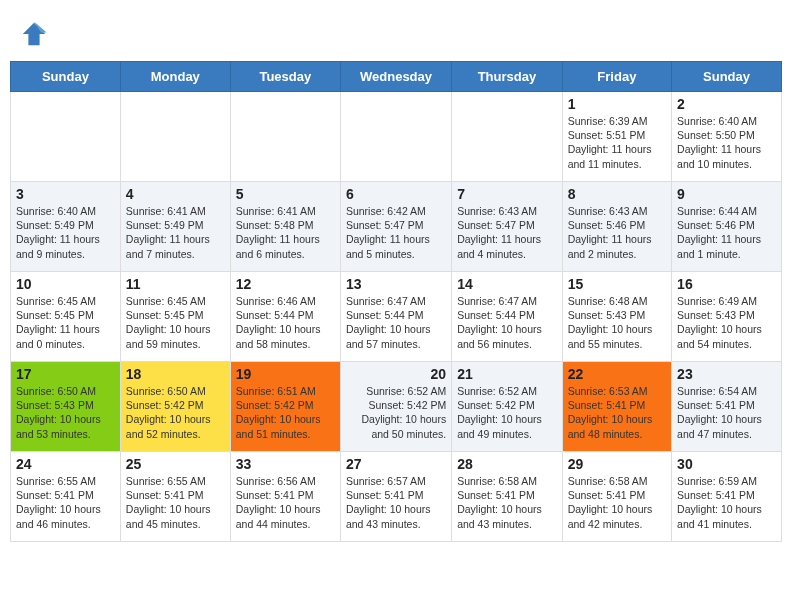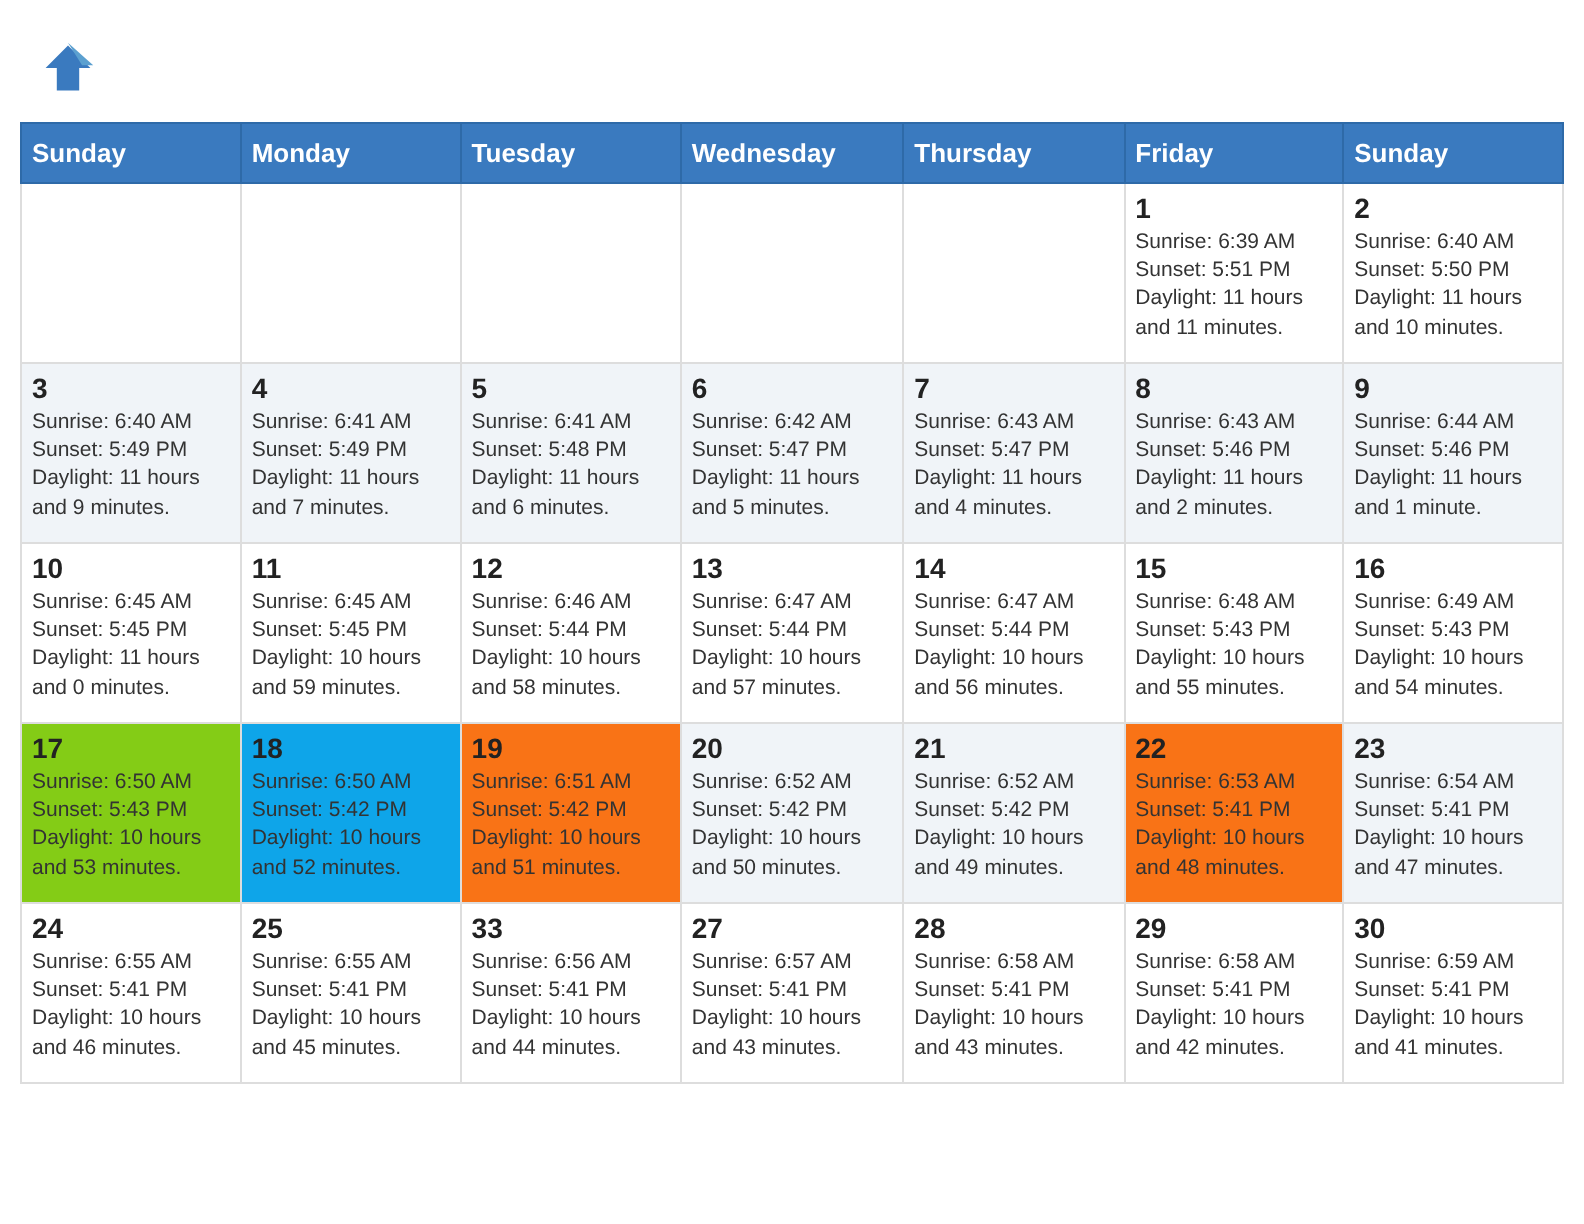--- a/index.html
+++ b/index.html
@@ -48,21 +48,21 @@
       width: 100%;
       border-collapse: collapse;
       margin-top: 8px;
     }
     .calendar th {
       background-color: #3a7abf;
       color: #fff;
       font-size: 13px;
       font-weight: bold;
       padding: 7px 5px;
-      text-align: left;
+      text-align: center;
       border: 1px solid #2e6aa8;
     }
     .calendar td {
       border: 1px solid #ddd;
       vertical-align: top;
       padding: 4px 5px;
       width: 113px;
       height: 90px;
       background: #fff;
     }
@@ -191,29 +191,29 @@
         <td>
           <span class="day-number">16</span>
           <div class="day-info">Sunrise: 6:49 AM<br>Sunset: 5:43 PM<br>Daylight: 10 hours and 54 minutes.</div>
         </td>
       </tr>
       <tr>
         <td style="background: #84cc16;">
           <span class="day-number">17</span>
           <div class="day-info">Sunrise: 6:50 AM<br>Sunset: 5:43 PM<br>Daylight: 10 hours and 53 minutes.</div>
         </td>
-        <td style="background: #0ea5e9;">
+        <td style="background: #fde047;">
           <span class="day-number">18</span>
           <div class="day-info">Sunrise: 6:50 AM<br>Sunset: 5:42 PM<br>Daylight: 10 hours and 52 minutes.</div>
         </td>
         <td style="background: #f97316;">
           <span class="day-number">19</span>
           <div class="day-info">Sunrise: 6:51 AM<br>Sunset: 5:42 PM<br>Daylight: 10 hours and 51 minutes.</div>
         </td>
-        <td style="background: rgb(240, 244, 248);">
+        <td style="background: rgb(240, 244, 248); text-align: right;">
           <span class="day-number">20</span>
           <div class="day-info">Sunrise: 6:52 AM<br>Sunset: 5:42 PM<br>Daylight: 10 hours and 50 minutes.</div>
         </td>
         <td style="background: rgb(240, 244, 248);">
           <span class="day-number">21</span>
           <div class="day-info">Sunrise: 6:52 AM<br>Sunset: 5:42 PM<br>Daylight: 10 hours and 49 minutes.</div>
         </td>
         <td style="background: #f97316;">
           <span class="day-number">22</span>
           <div class="day-info">Sunrise: 6:53 AM<br>Sunset: 5:41 PM<br>Daylight: 10 hours and 48 minutes.</div>

